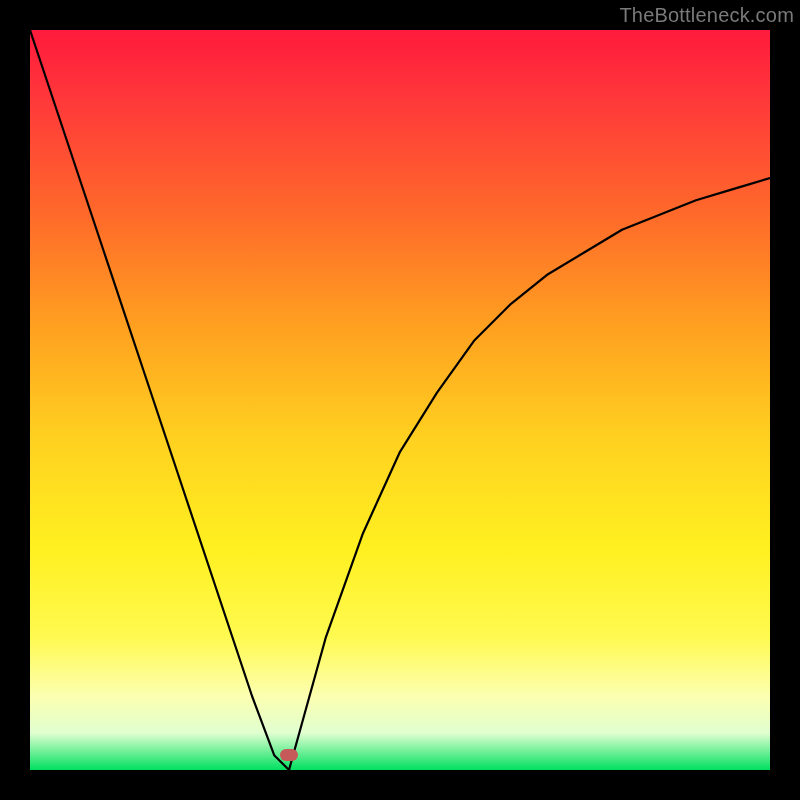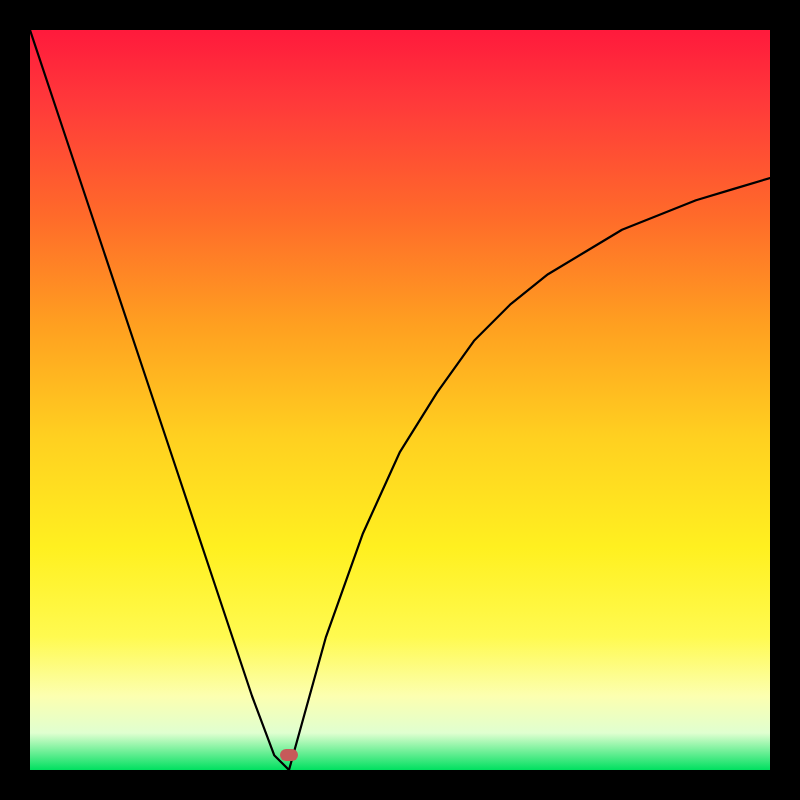--- a/index.html
+++ b/index.html
@@ -65,13 +65,14 @@
 
 <div class="frame">
 
   <div class="plot-area">
     <svg class="curve-svg" viewBox="0 0 740 740" preserveAspectRatio="none">
       <path id="curve-path" fill="none" stroke="#000" stroke-width="2.2" stroke-linejoin="round" stroke-linecap="round" d="M0.00 0.00 L37.00 111.00 L74.00 222.00 L111.00 333.00 L148.00 444.00 L185.00 555.00 L222.00 666.00 L244.20 725.20 L259.00 740.00 L296.00 606.80 L333.00 503.20 L370.00 421.80 L407.00 362.60 L444.00 310.80 L481.00 273.80 L518.00 244.20 L555.00 222.00 L592.00 199.80 L629.00 185.00 L666.00 170.20 L703.00 159.10 L740.00 148.00"></path>
     </svg>
     <div id="marker" class="marker" style="left: 259px; top: 725.2px; background: rgb(198, 90, 90);"></div>
   </div>
 
+  <div class="watermark">TheBottleneck.com</div>
 </div>
 
 </body></html>

